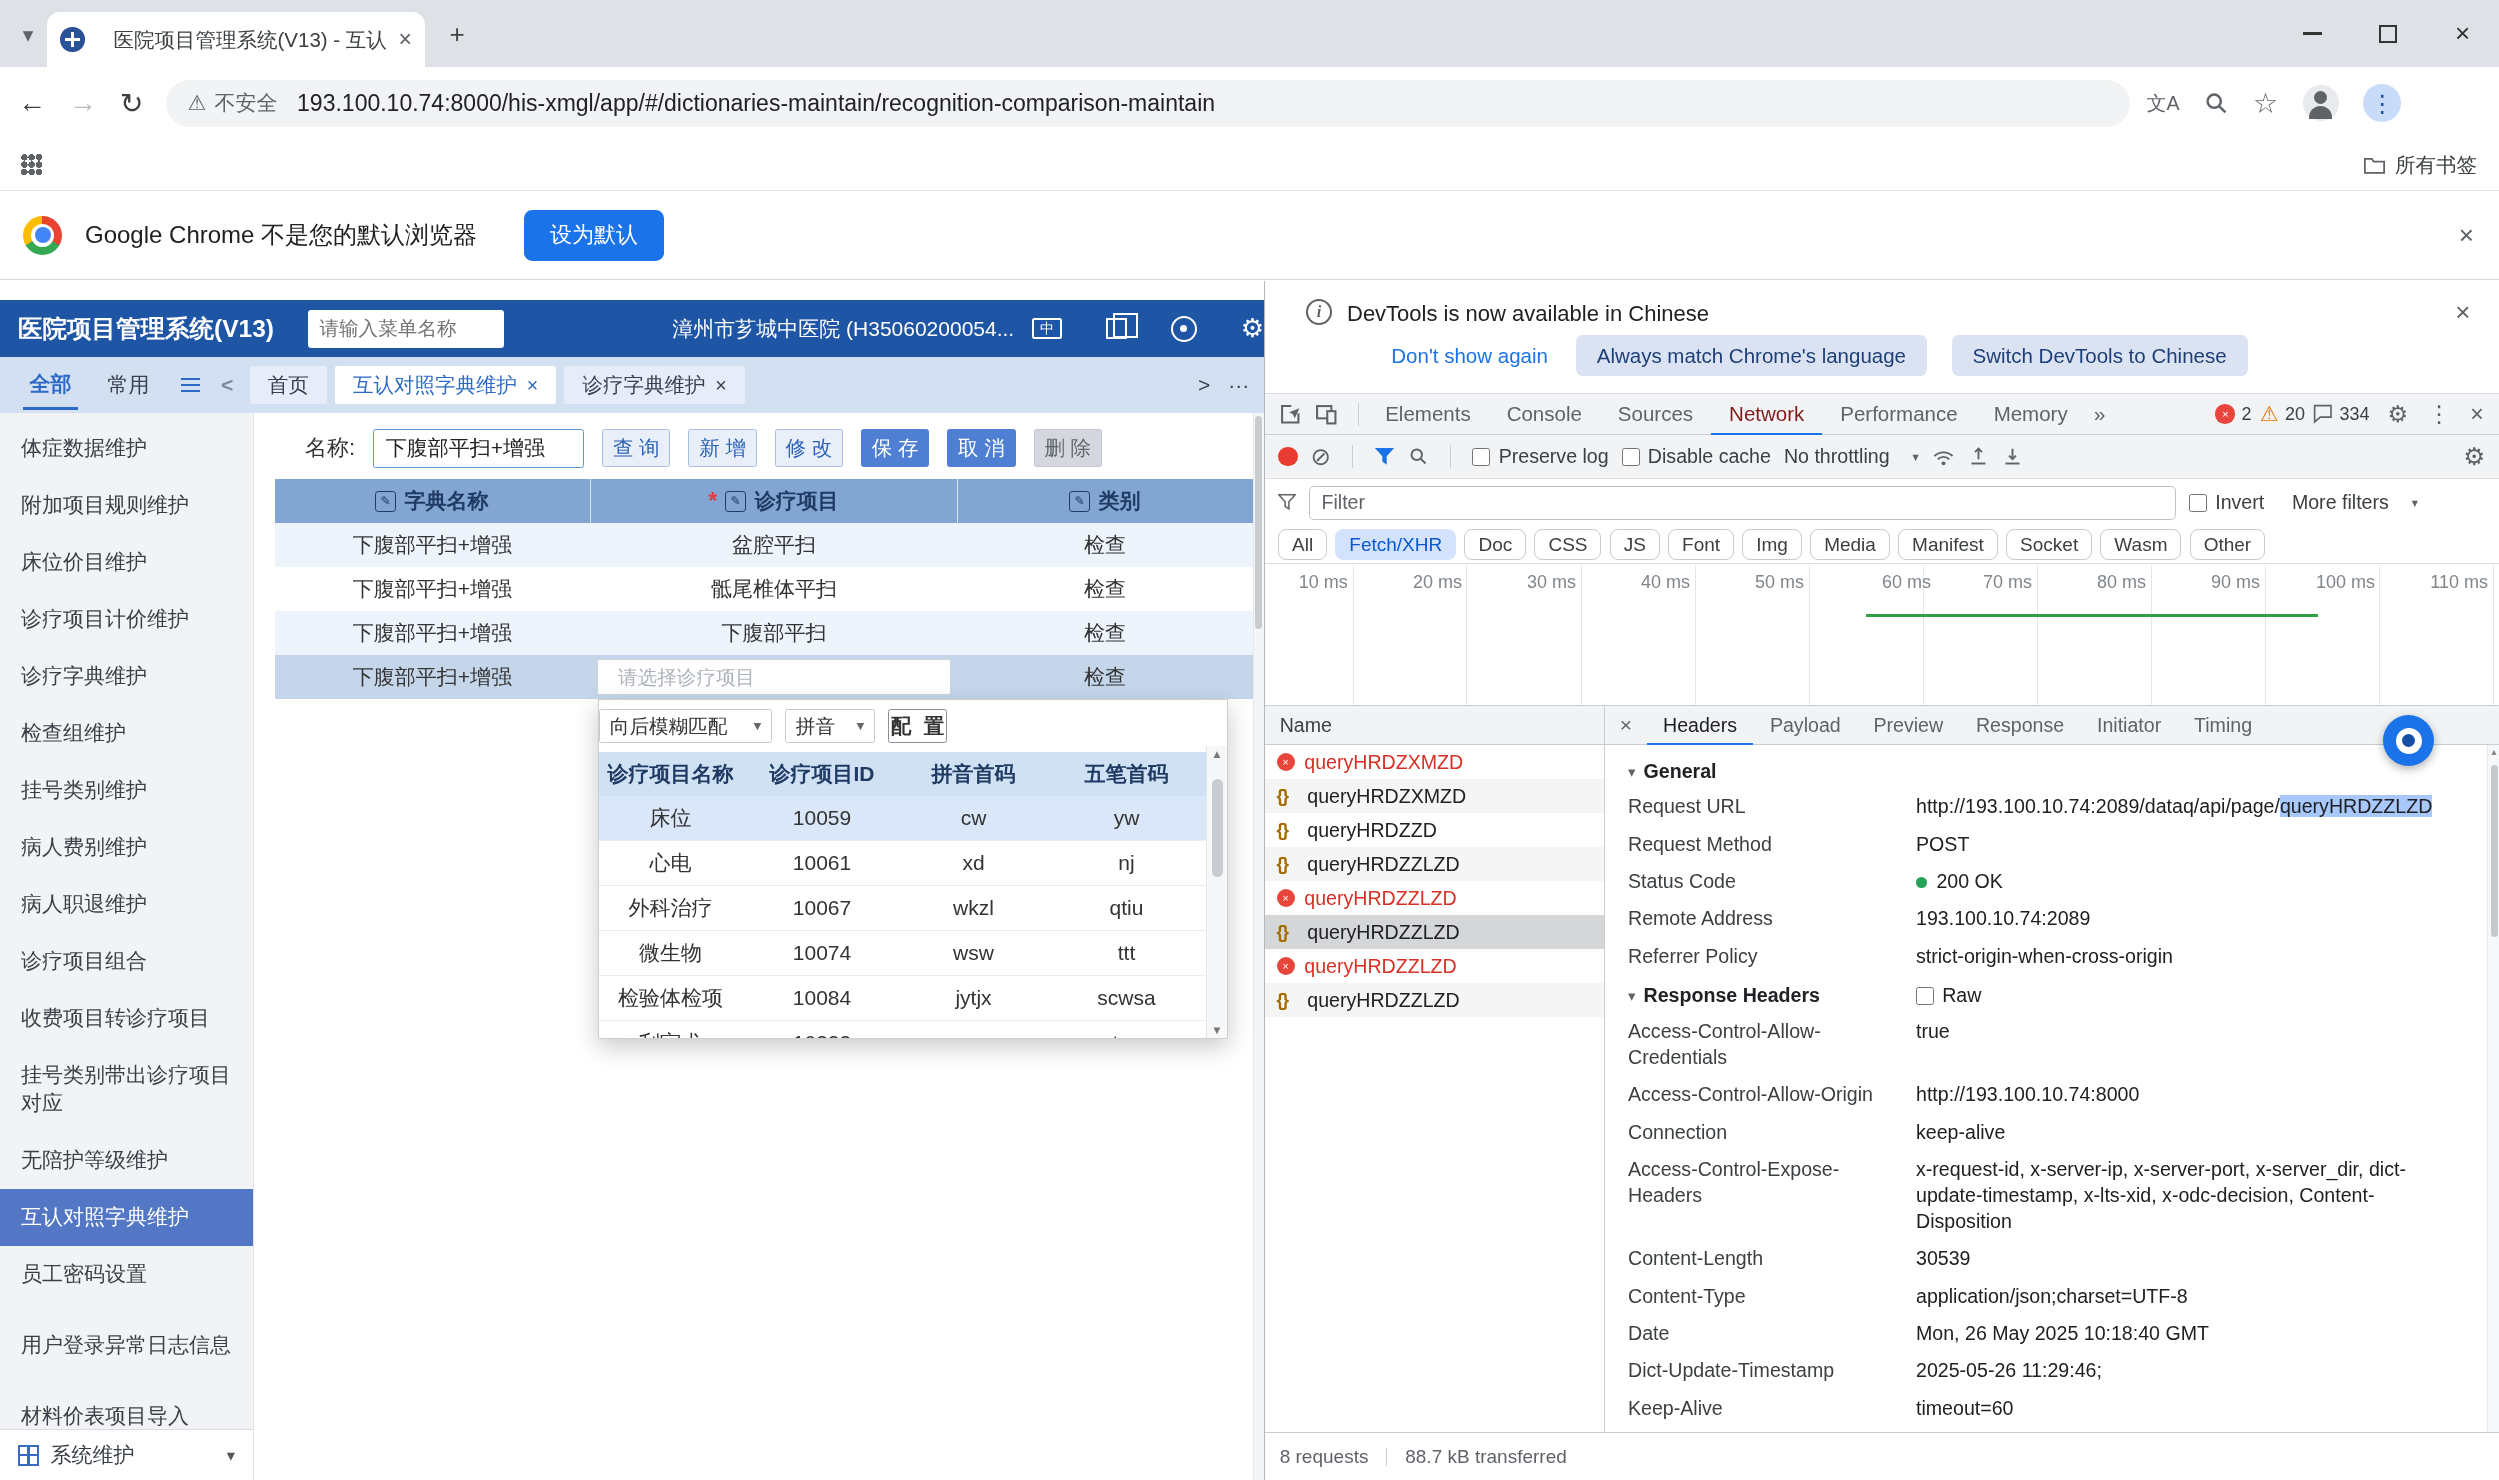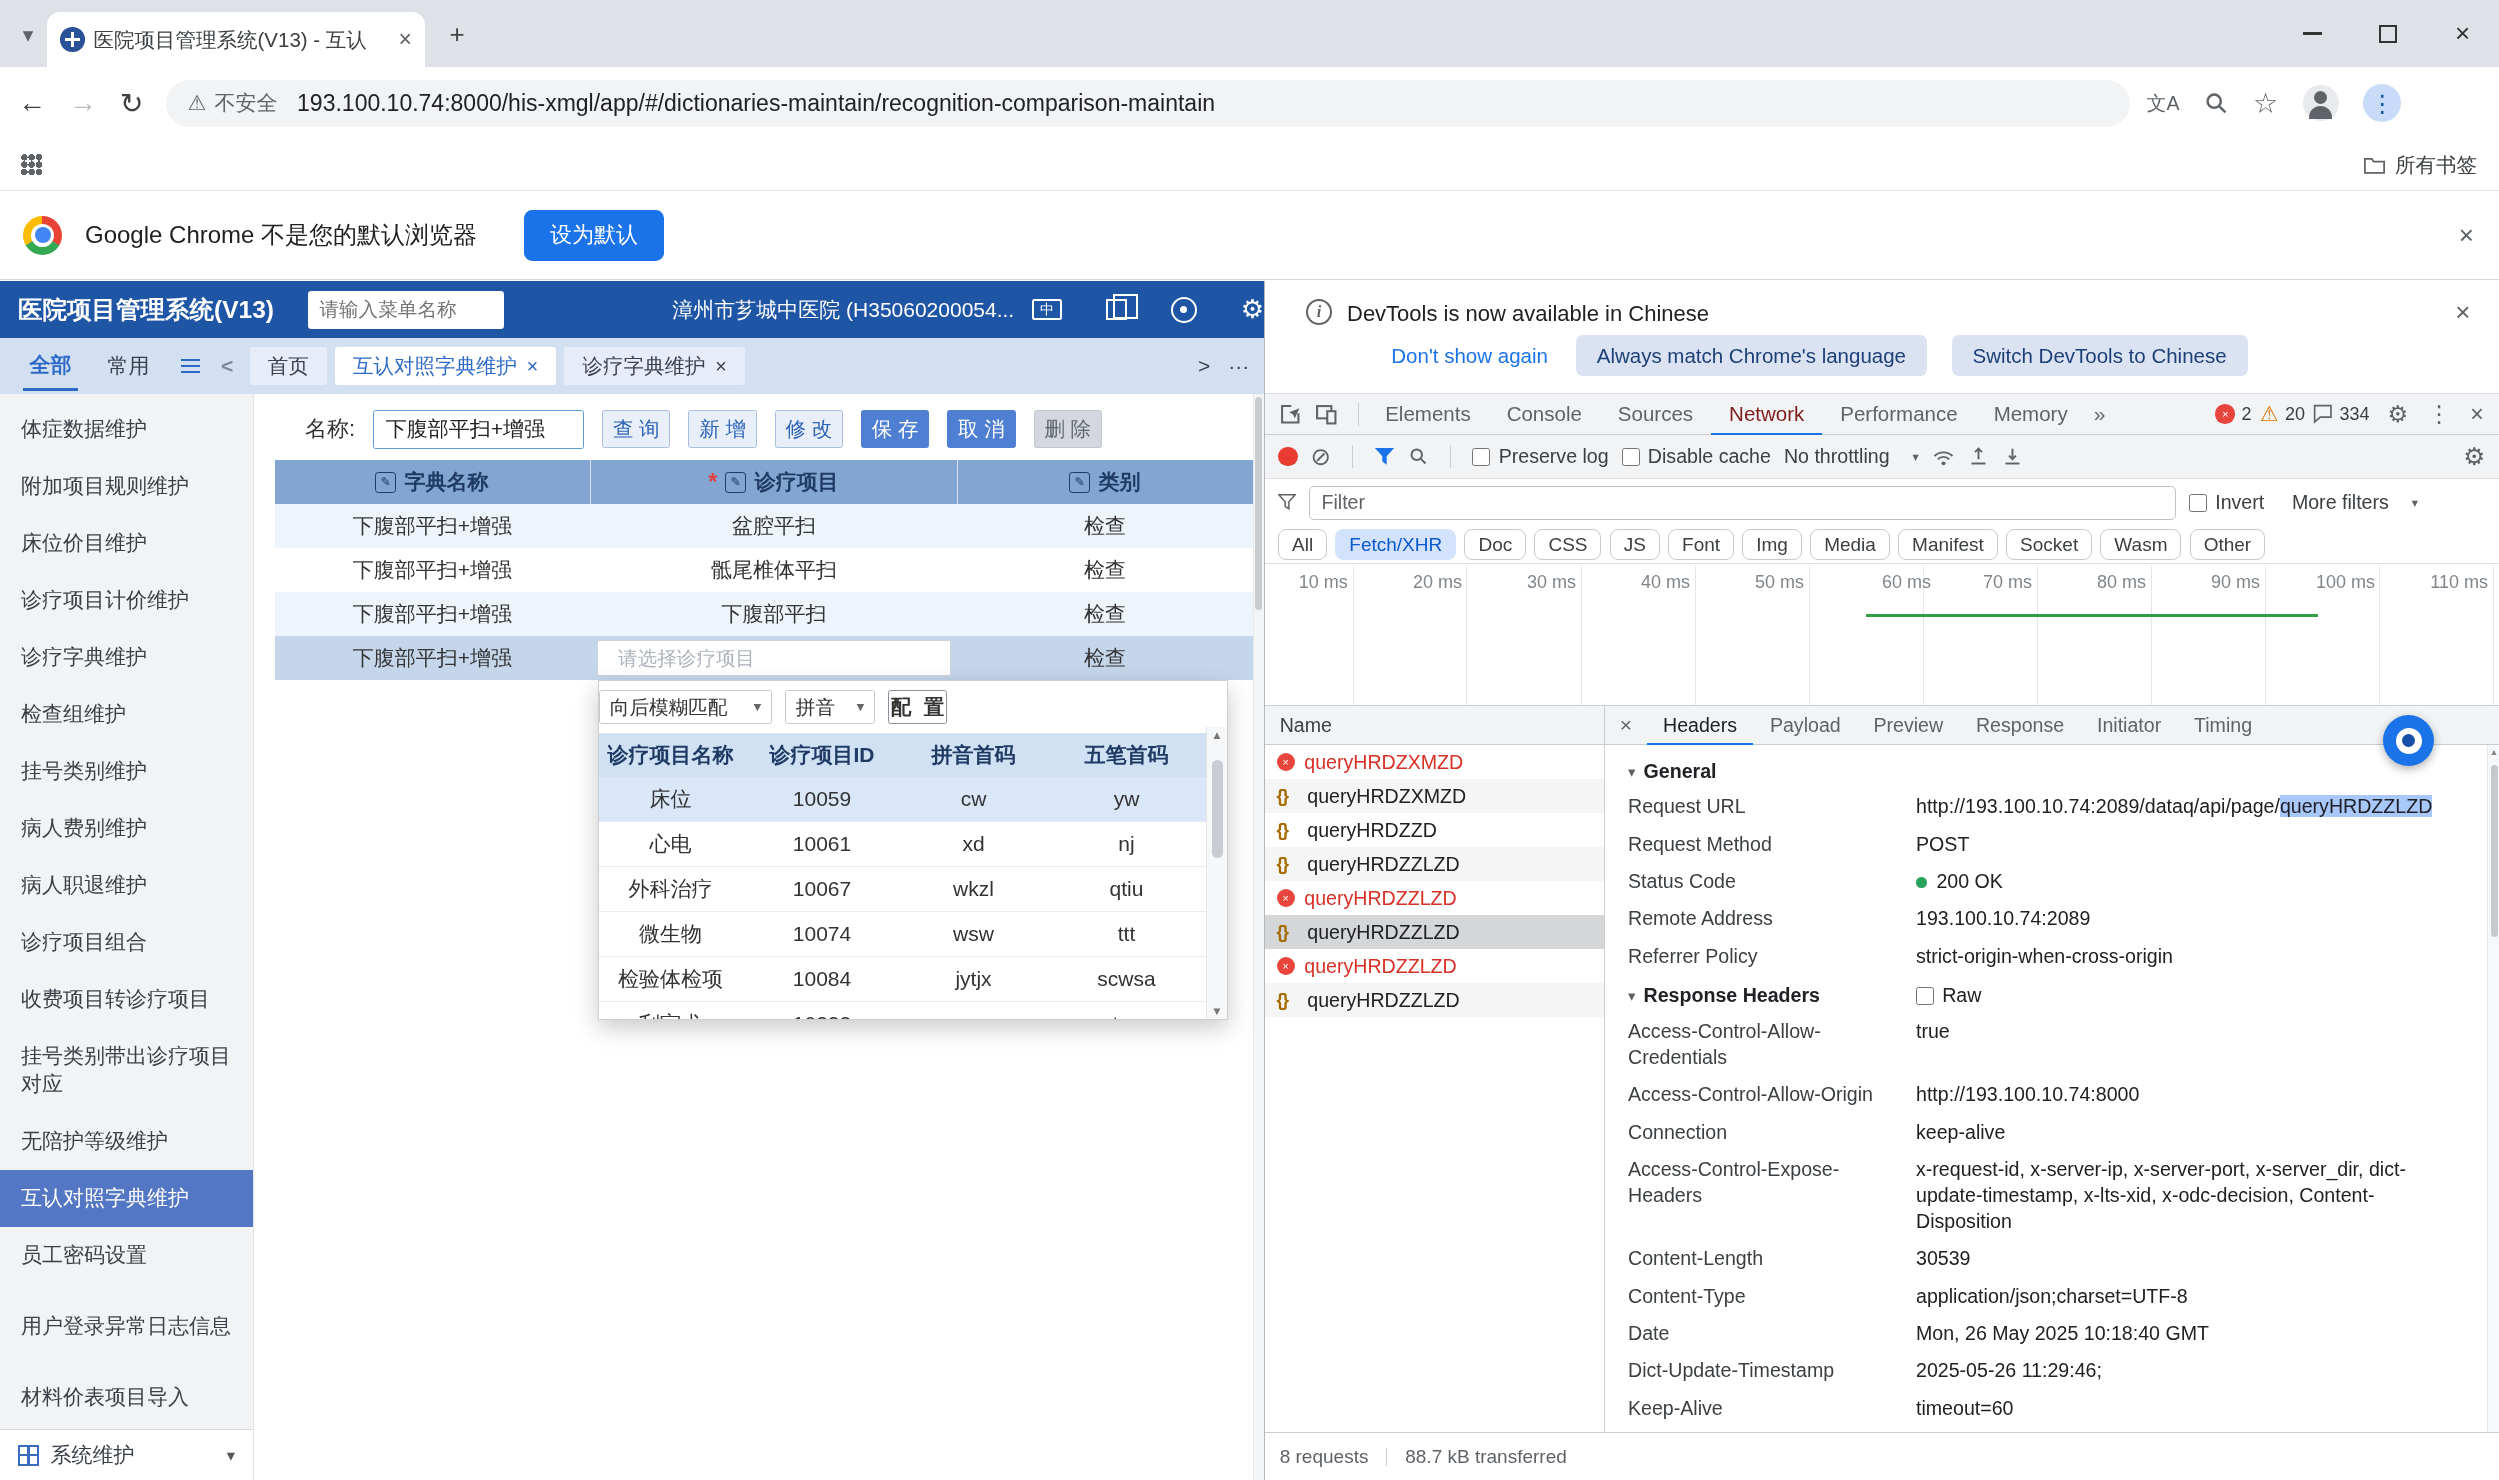--- a/index.html
+++ b/index.html
@@ -10,21 +10,21 @@
 
   
   #tabstrip { top:0; height:67px; background:#dee1e6; }
   .tab-search { position:absolute; left:11.5px; top:18px; width:33px; height:33px;
     display:flex; align-items:center; justify-content:center; font-size:21px; color:#5f6368; }
   .btab { position:absolute; left:47px; top:11.5px; width:378px; height:56px;
     background:#fff; border-radius:13px 13px 0 0; display:flex; align-items:center; padding:0 13px; }
   .favicon { width:24.5px; height:24.5px; border-radius:50%; background:#2a5298; position:relative; flex:0 0 24.5px; }
   .favicon:after { content:""; position:absolute; left:10.6px; top:4.9px; width:3.3px; height:14.7px; background:#fff; }
   .favicon:before { content:""; position:absolute; left:4.9px; top:10.6px; width:14.7px; height:3.3px; background:#fff; }
-  .btab-title { font-size:20.5px; color:#3c4043; margin-left:9px; white-space:nowrap;
+  .btab-title { font-size:20.5px; color:#3c4043; margin-left:29px; white-space:nowrap;
     overflow:hidden; text-overflow:ellipsis; flex:1; }
   .btab-close { font-size:23px; color:#5f6368; margin-left:8.2px; }
   .newtab { position:absolute; left:439px; top:16.4px; width:36px; height:36px; font-size:26px;
     color:#444; display:flex; align-items:center; justify-content:center; }
   .wincontrols { position:absolute; right:0; top:0; height:67px; display:flex; }
   .winbtn { width:75px; height:67px; display:flex; align-items:center; justify-content:center; color:#333; }
   .ic-min { width:19.6px; height:2.5px; background:#333; }
   .ic-max { width:18px; height:18px; border:2px solid #333; }
   .ic-x { font-size:26px; }
 
@@ -70,21 +70,21 @@
   .chrome-logo:after { content:""; position:absolute; left:11.5px; top:11.5px; width:16.4px; height:16.4px;
     border-radius:50%; background:#4285f4; }
   .banner-text { margin-left:23px; font-size:24px; color:#202124; }
   .banner-btn { margin-left:47px; height:51px; padding:0 26px; background:#1a73e8; color:#fff;
     border:none; border-radius:8.2px; font-size:22px; display:flex; align-items:center;
     font-family:inherit; }
   .banner-close { margin-left:auto; margin-right:26px; font-size:26px; color:#5f6368; }
 
   
   #workspace { top:281px; bottom:0; display:flex; }
-  #app { width:1264px; position:relative; background:#7f1d1d; flex:0 0 1264px; }
+  #app { width:1264px; position:relative; background:#7f1d1d; flex:0 0 1264px;margin-top:19px; }
   #devtools { flex:1; position:relative; background:#fff; border-left:0.8px solid #b4b7bb; }
 
   
   .app-header { position:absolute; top:0; left:0; right:0; height:57px; background:#1e55a5;
     display:flex; align-items:center; padding-left:18px; }
   .app-title { color:#fff; font-size:24.5px; font-weight:bold; white-space:nowrap; }
   .hdr-combo { margin-left:34px; width:304px; height:38px; background:#fff; border-radius:3.3px;
     display:flex; align-items:center; overflow:hidden; }
   .hdr-combo input { flex:1; border:none; outline:none; height:100%; padding:0 11.5px; font-size:19.6px;
     font-family:inherit; color:#333; }

